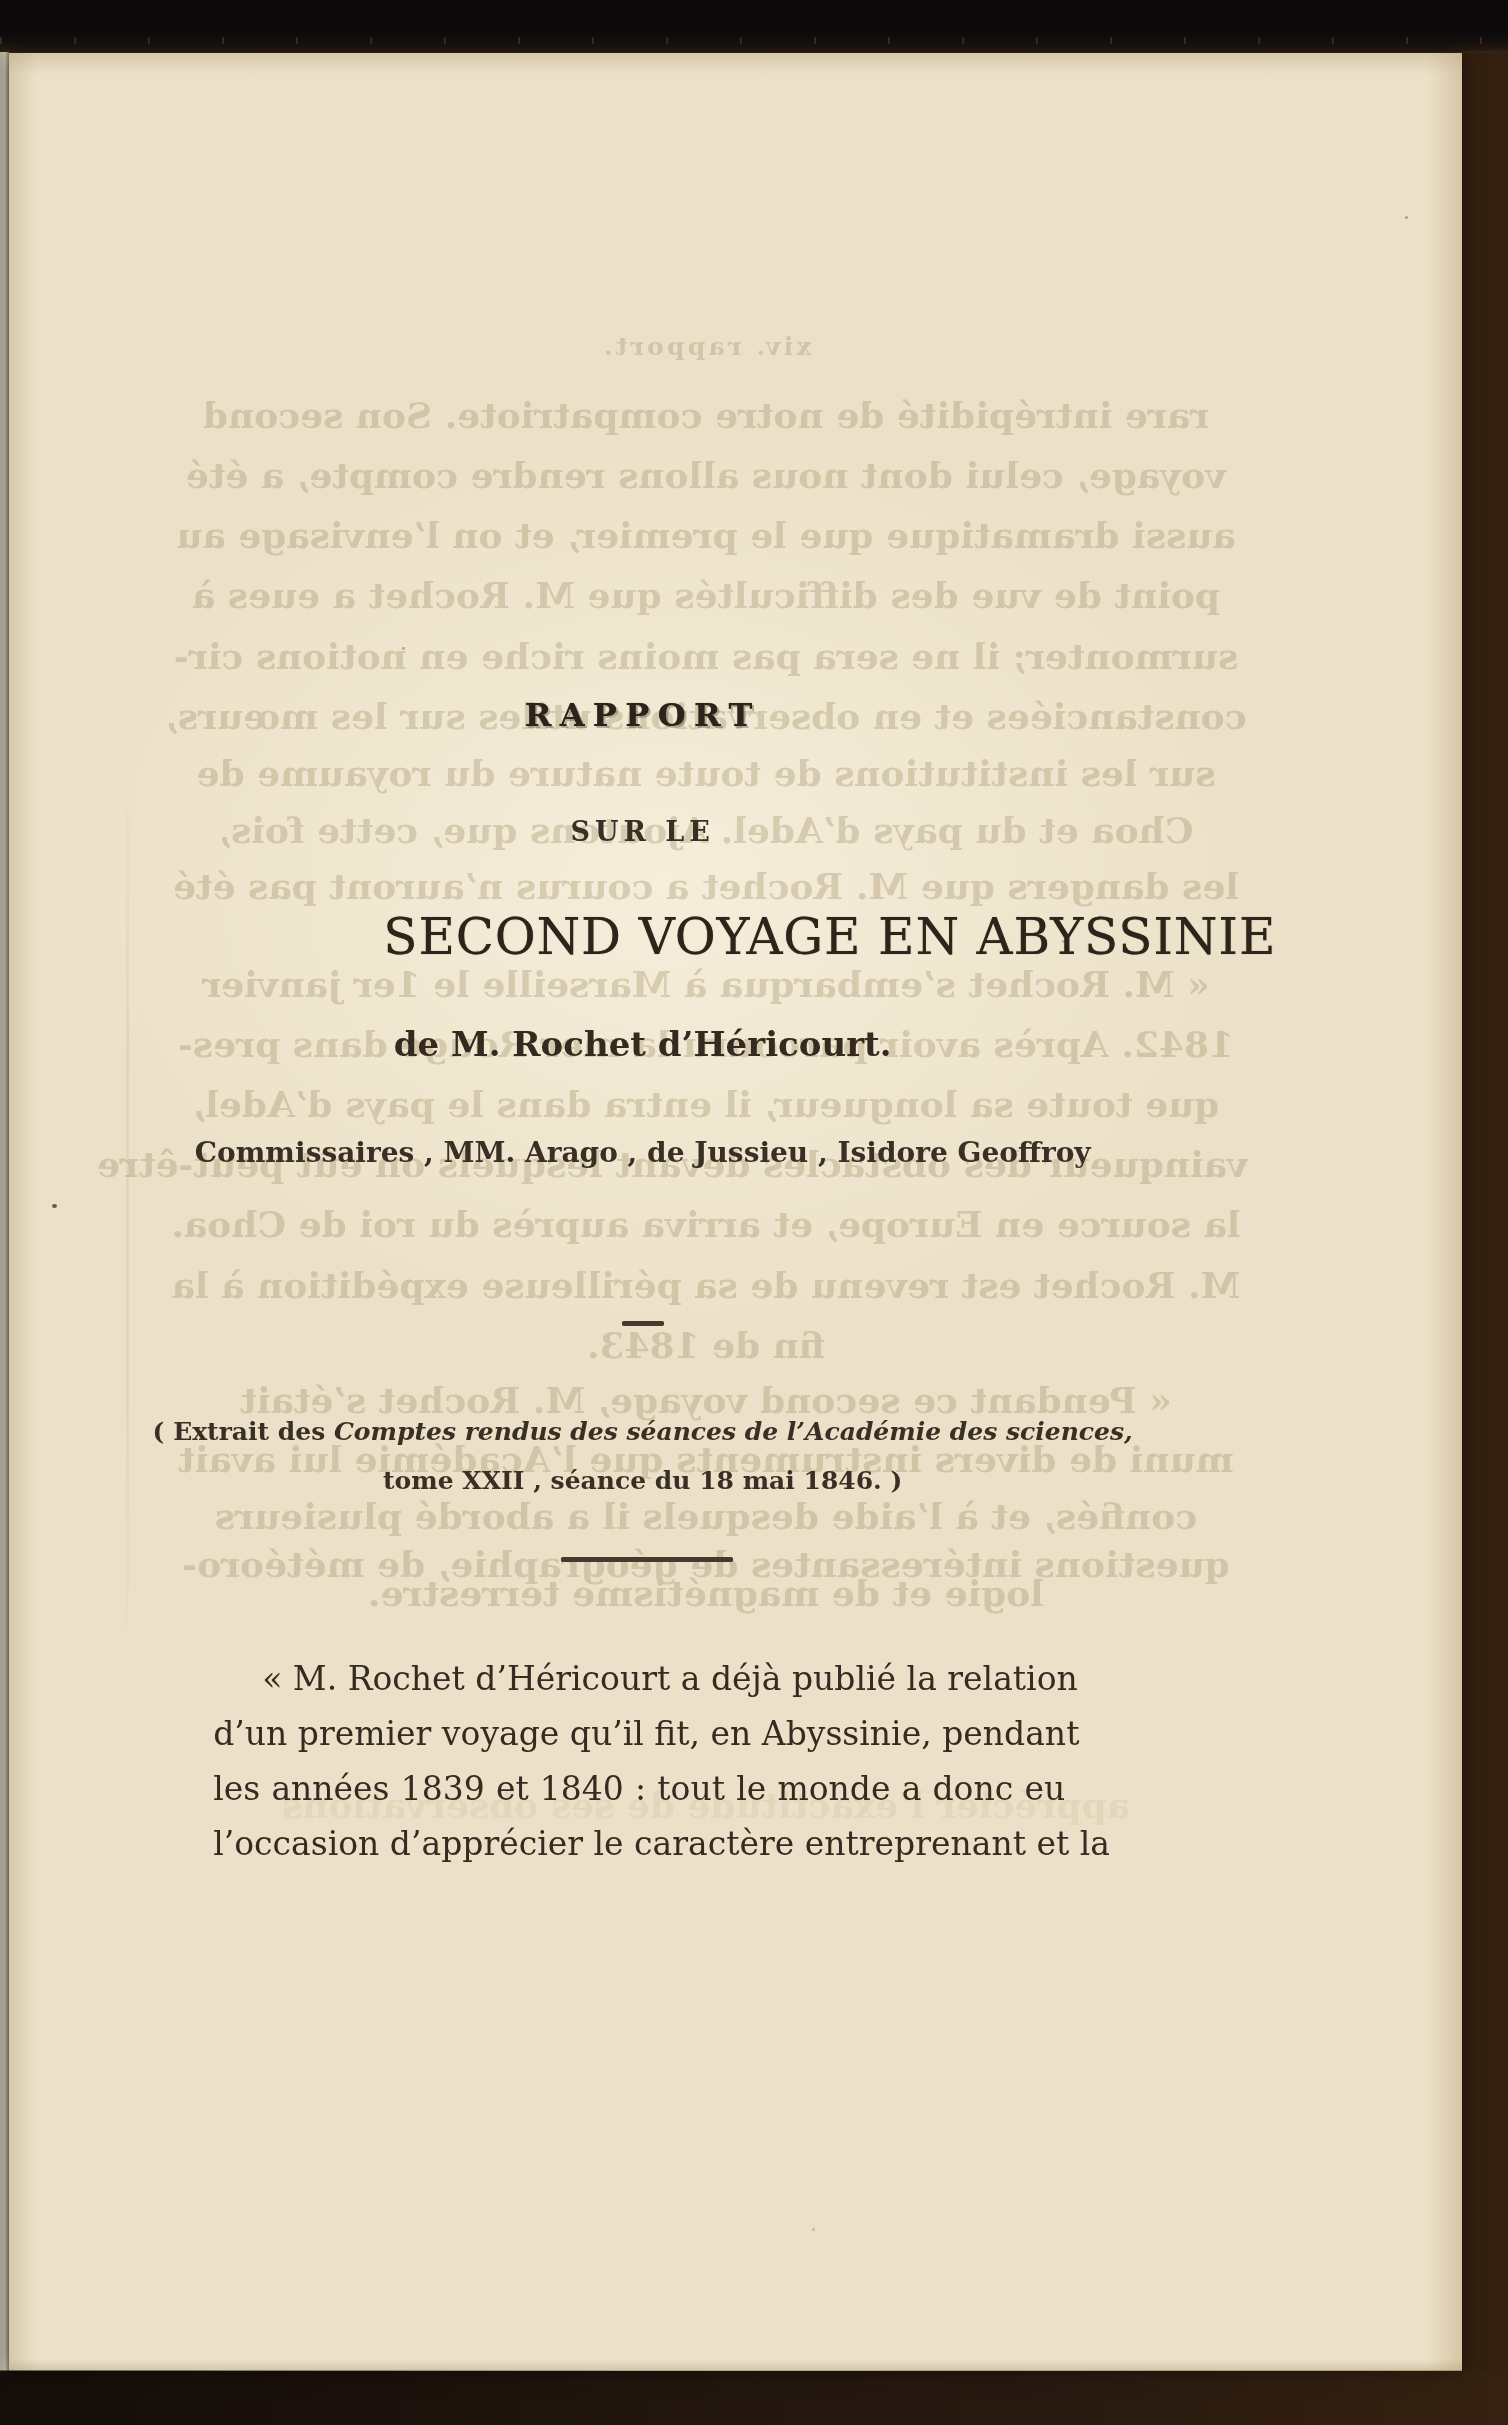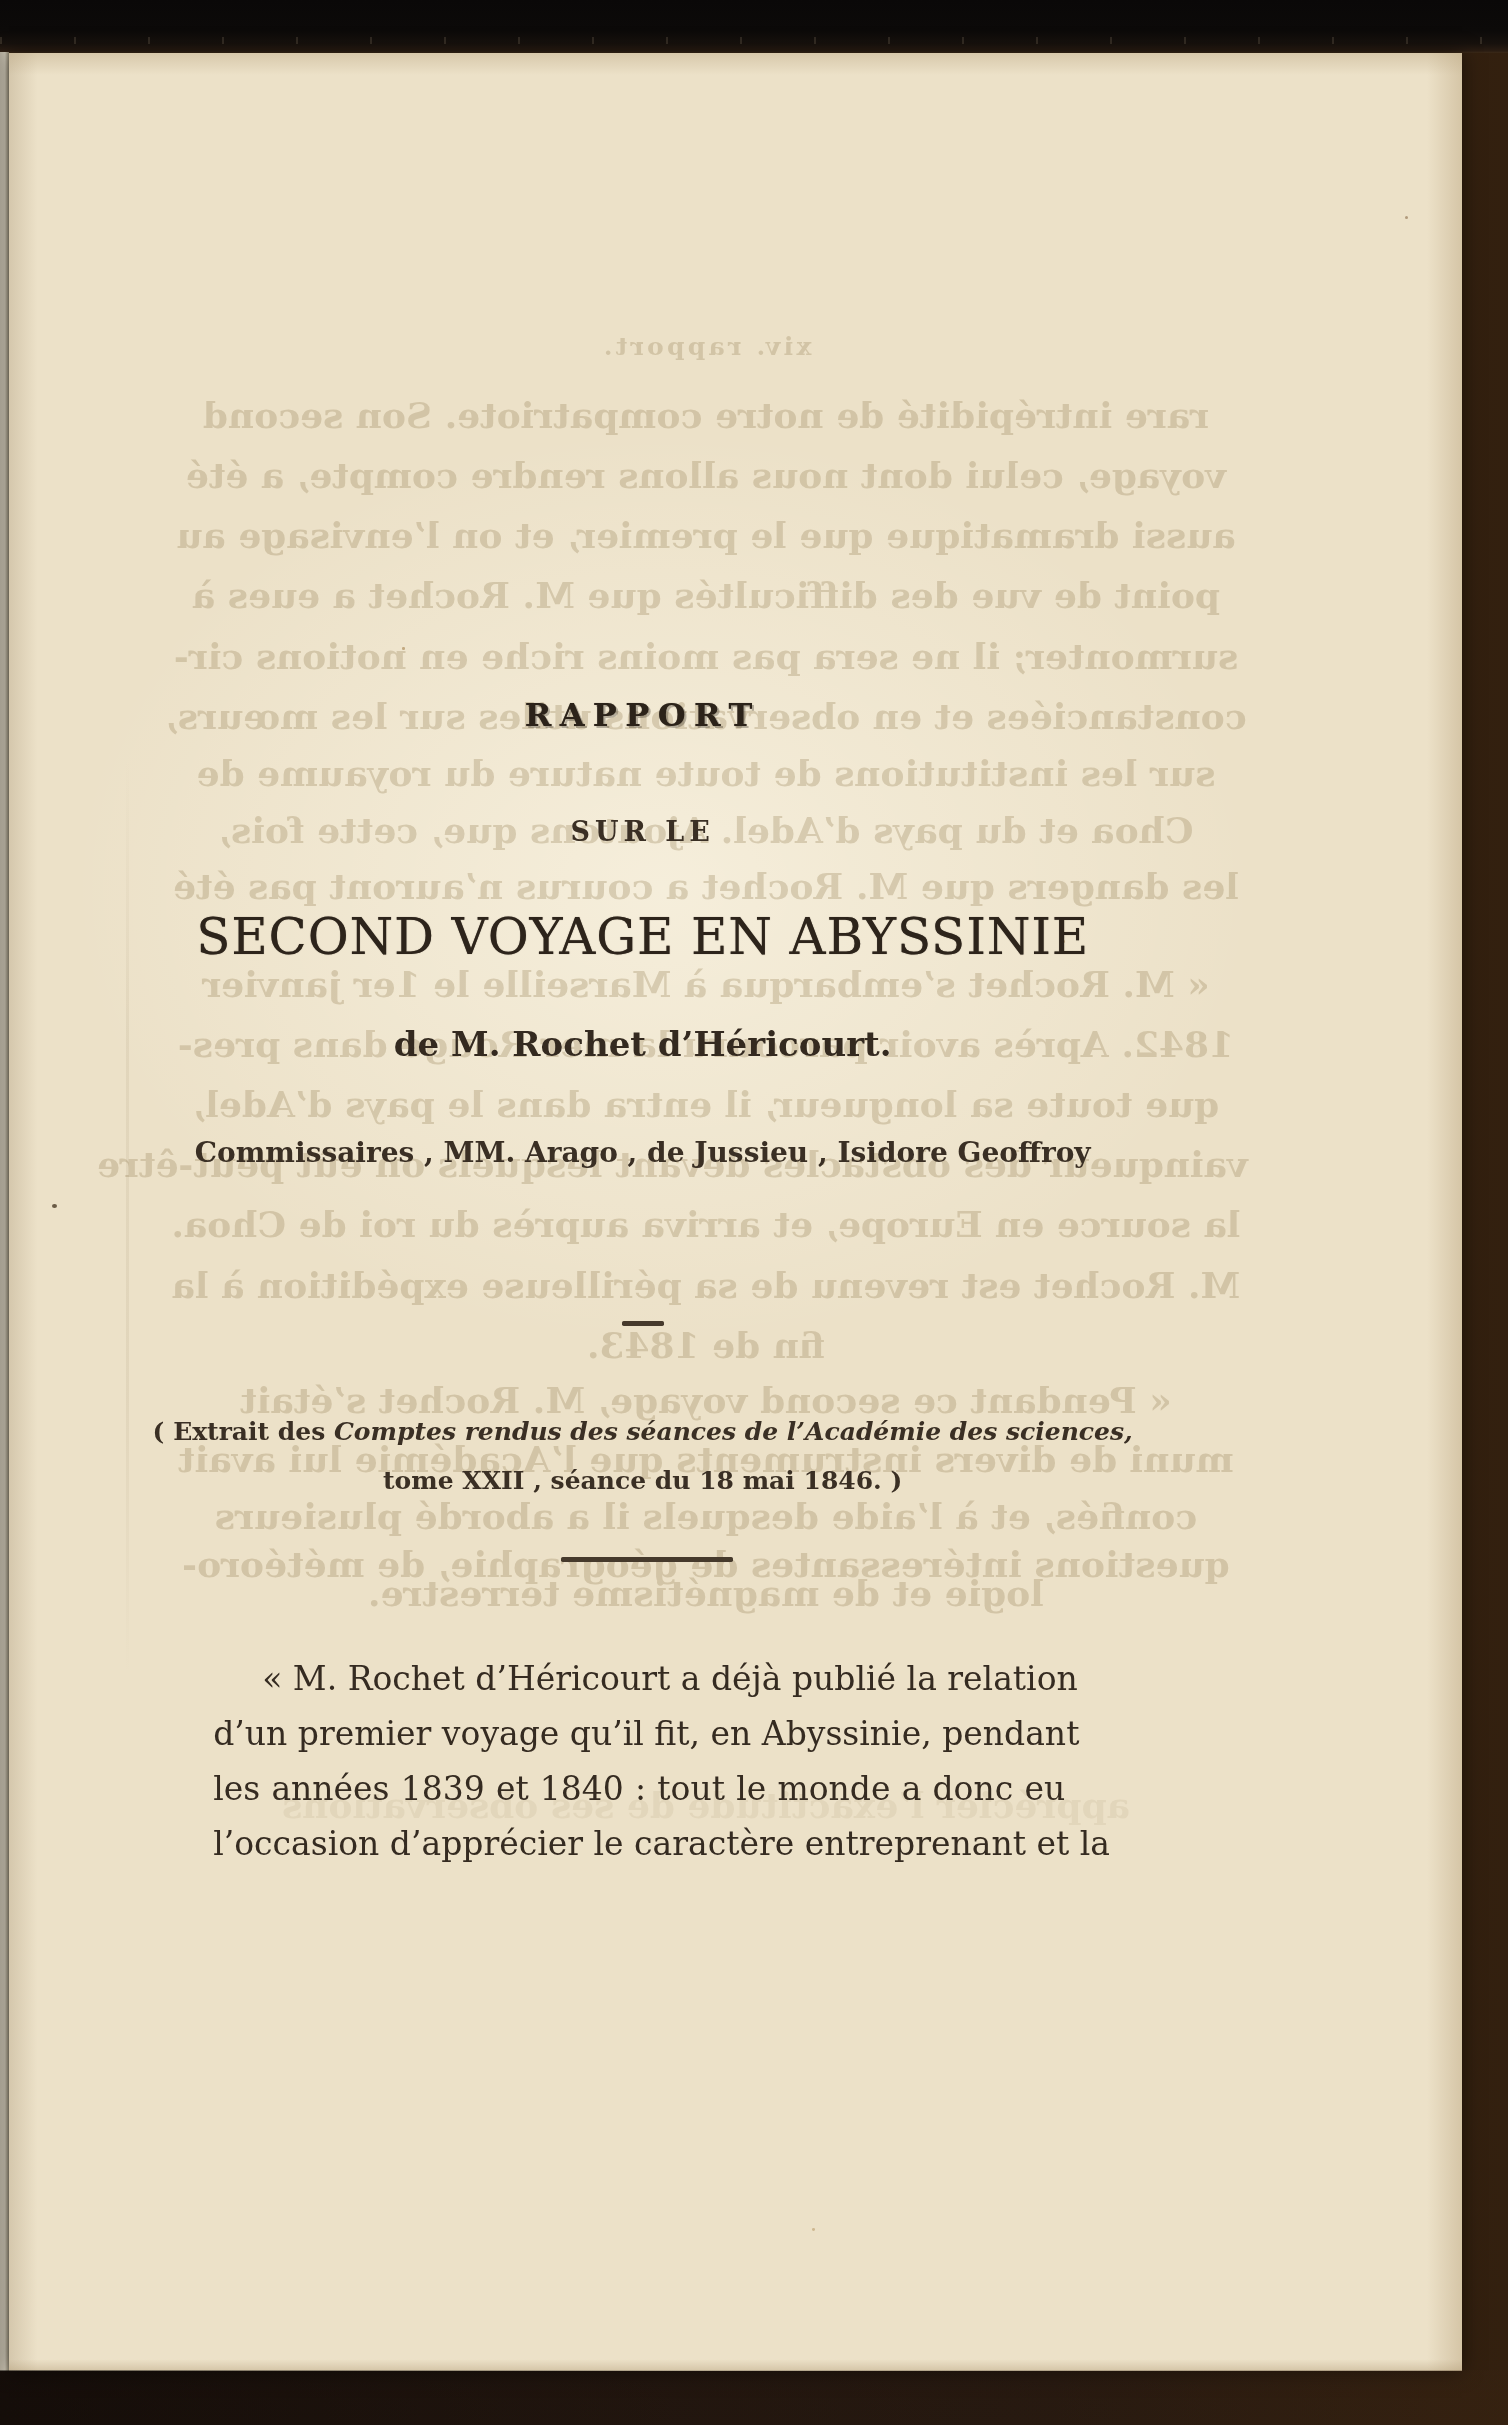--- a/index.html
+++ b/index.html
@@ -68,20 +68,21 @@
   .centered{position:absolute;left:0;width:1267px;text-align:center;white-space:nowrap;}
 
   .report-title{
     top:643px;font-size:32px;font-weight:700;letter-spacing:8.4px;color:#2c231a;
     text-shadow:2.1px 2.1px 0 rgba(44,35,26,.3), 0 0 0.8px rgba(44,35,26,.55);
   }
   .overline{top:763px;font-size:27px;font-weight:700;letter-spacing:5px;color:#3a2f24;}
   .main-title{
     top:855px;font-size:50px;font-weight:400;letter-spacing:0.8px;color:#2d241b;
     text-shadow:0 0 0.8px rgba(45,36,27,.7);
+    text-align:right;
   }
   .byline{top:971px;font-size:34px;font-weight:700;color:#342a20;}
 
   .commissioners{position:absolute;left:0;top:1078px;width:1267px;text-align:center;
     font-size:28px;font-weight:700;line-height:43px;color:#3a2f24;}
 
   .sep{position:absolute;background:#463a2c;border-radius:1.7px;}
   .sep-short{left:613px;top:1268px;width:42px;height:5px;}
   .sep-long{left:552px;top:1504px;width:172px;height:5px;}
 

